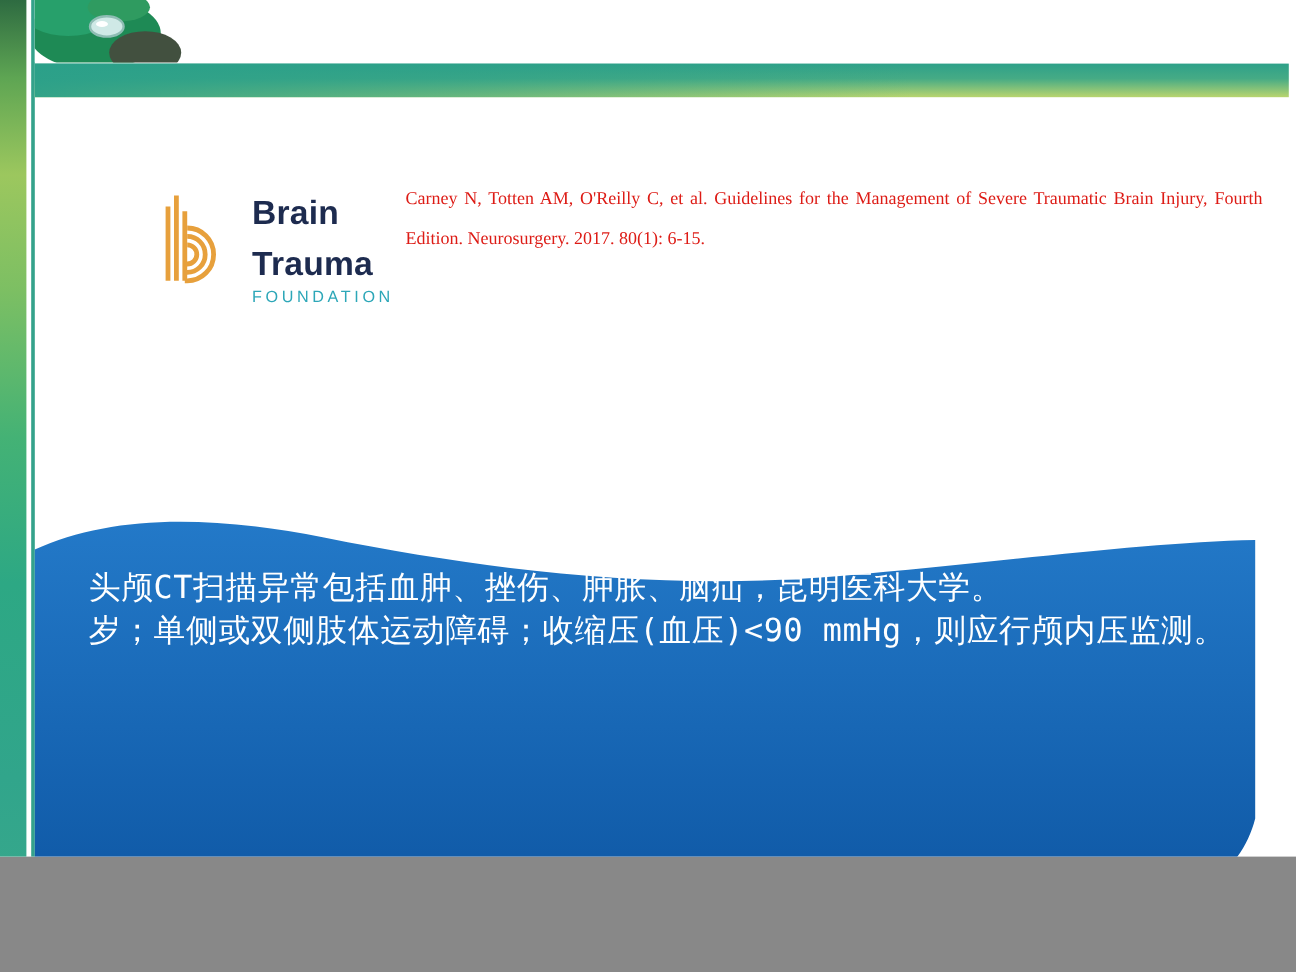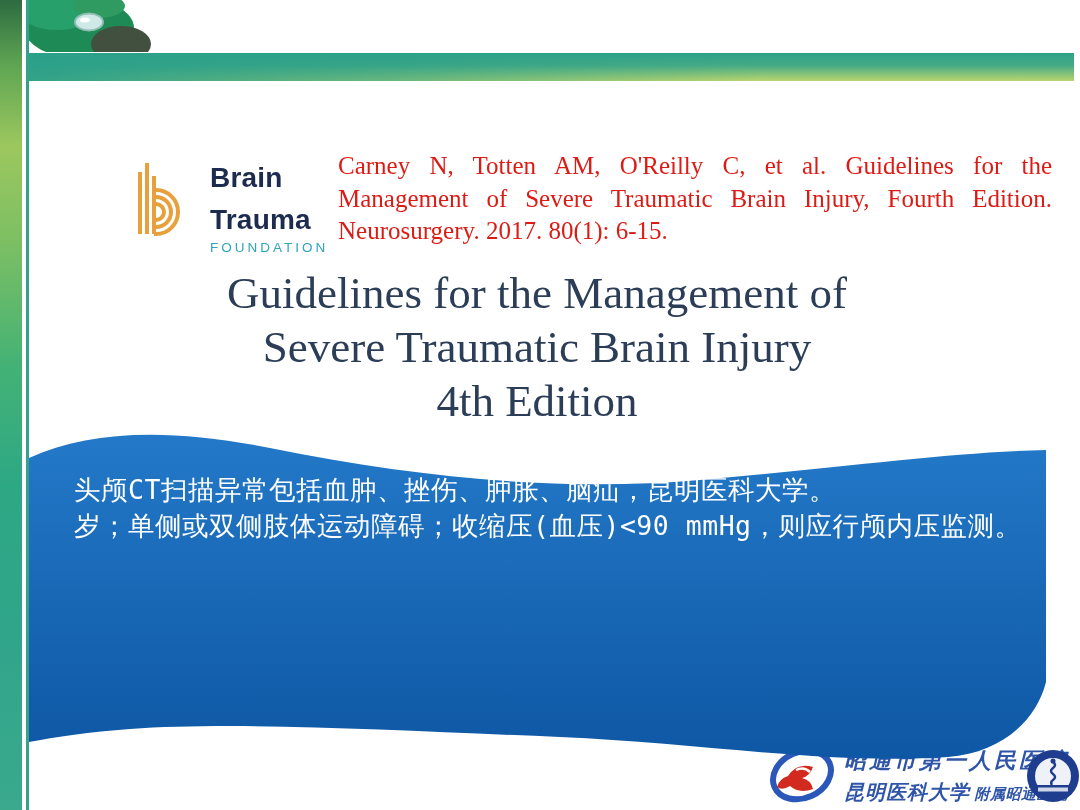--- a/index.html
+++ b/index.html
@@ -1,17 +1,17 @@
 <!DOCTYPE html>
 <html style="--citation-red: #dd1b15; --title-navy: #2c3e57; --panel-blue-top: #2379c8; --panel-blue-bottom: #0e57a4; --btf-orange: #e7a03c; --btf-navy: #1d2b4f; --btf-teal: #2da7b8; --hospital-blue: #2f55a8;"><head>
 <meta charset="utf-8">
 <style>
   html,body{margin:0;padding:0;background:#888;}
   .slide{
-    position:relative;width:1080px;height:810px;background:#ffffff;
+    position:relative;width:1080px;height:714px;background:#ffffff;
     overflow:hidden;font-family:"Liberation Sans","DejaVu Sans",sans-serif;
   }
   
   .left-strip{
     position:absolute;left:0;top:0;width:22px;height:810px;
     background:linear-gradient(180deg,#2e6b41 0%,#5ea553 8%,#9cc75e 18%,#7cbf63 30%,
       #44b275 45%,#2da884 60%,#31a58b 80%,#3aa98c 100%);
   }
   .left-line{
     position:absolute;left:26px;top:0;width:3px;height:810px;background:#34a28b;
@@ -31,21 +31,21 @@
   .btf-words{padding-top:4px;line-height:1;}
   .btf-word{font-weight:bold;font-size:28px;letter-spacing:.2px;color:var(--btf-navy);}
   .btf-word.second{margin-top:14px;}
   .btf-foundation{
     margin-top:7px;font-weight:normal;font-size:13.5px;letter-spacing:3px;color:var(--btf-teal);
   }
   
   .citation{
     position:absolute;left:338px;top:150px;width:714px;
     font-family:"Liberation Serif","DejaVu Serif",serif;
-    font-size:25px;line-height:32.5px;color:var(--citation-red);
+    font-size:15px;line-height:32.5px;color:var(--citation-red);
     text-align:justify;
   }
   
   .doc-title{
     position:absolute;left:30px;top:266px;width:1014px;text-align:center;
     font-family:"Liberation Serif","DejaVu Serif",serif;
     color:var(--title-navy);font-size:45px;line-height:54px;font-weight:500;
   }
   
   .wave-svg{position:absolute;left:0;top:0;width:1080px;height:810px;z-index:3;pointer-events:none;}
@@ -100,25 +100,20 @@
     </svg>
     <div class="btf-words">
       <div class="btf-word">Brain</div>
       <div class="btf-word second">Trauma</div>
       <div class="btf-foundation">FOUNDATION</div>
     </div>
   </div>
 
   <div class="citation">Carney N, Totten AM, O'Reilly C, et al. Guidelines for the Management of Severe Traumatic Brain Injury, Fourth Edition. Neurosurgery. 2017. 80(1): 6-15.</div>
 
-  <div class="doc-title">
-    <div>Guidelines for the Management of</div>
-    <div>Severe Traumatic Brain Injury</div>
-    <div>4th Edition</div>
-  </div>
 
   <div class="footer">
     <svg class="oval-logo" viewBox="0 0 72 64">
       <ellipse cx="36" cy="31" rx="30" ry="23" fill="#ffffff" stroke="#2a57b8" stroke-width="6" transform="rotate(-24 36 31)"></ellipse>
       <path d="M22 32 q9 -14 25 -9 q-3 9 -11 11 q9 2 11 11 q-14 5 -23 -3 q-8 5 -13 1 q2 -8 11 -11 z" fill="#d22a1e"></path>
       <path d="M30 26 q8 -4 14 2" stroke="#ffffff" stroke-width="2.5" fill="none"></path>
     </svg>
     <div class="hospital-words">
       <div class="hospital-line1">昭通市第一人民医院</div>
       <div class="hospital-line2">

